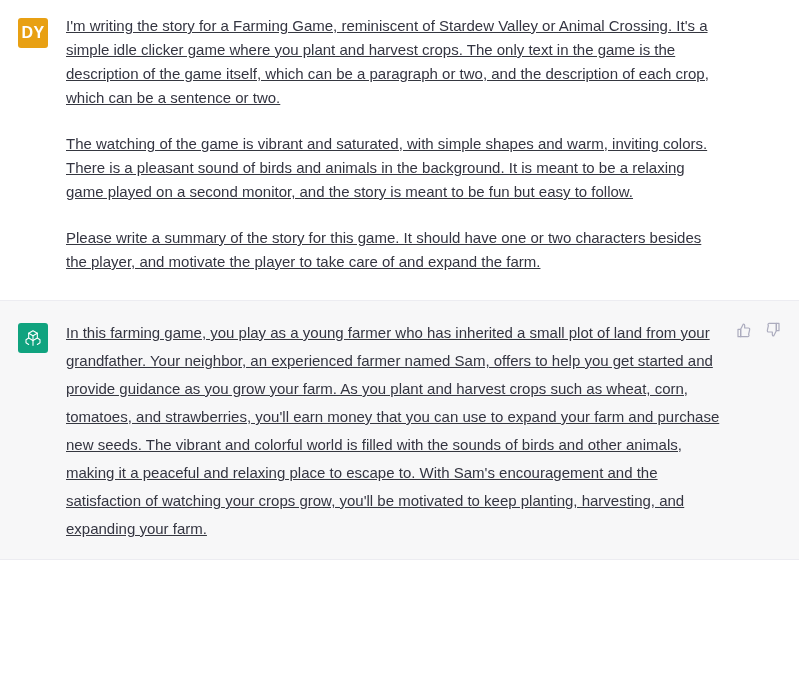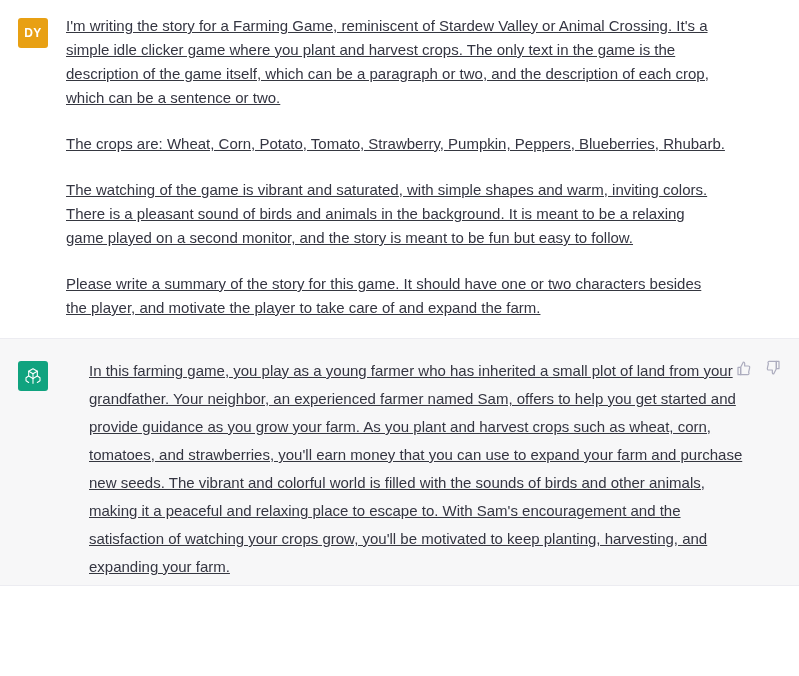--- a/index.html
+++ b/index.html
@@ -22,38 +22,37 @@
     box-sizing: border-box;
   }
   .turn-user {
     background: #ffffff;
     padding: 14px 0 18px 0;
   }
   .turn-assistant {
     background: #f7f7f8;
     border-top: 1px solid #ececf1;
     border-bottom: 1px solid #ececf1;
-    padding: 18px 0 4px 0;
-    gap: 23px;
+    padding: 18px 0 16px 0;
   }
   .avatar-col {
     width: 66px;
     min-width: 66px;
     display: flex;
     justify-content: center;
     padding-top: 4px;
   }
   .avatar {
     width: 30px;
     height: 30px;
     border-radius: 3px;
     display: flex;
     align-items: center;
     justify-content: center;
-    font-size: 12px;
+    font-size: 16px;
     font-weight: bold;
     color: #ffffff;
     letter-spacing: 0.3px;
   }
   .avatar-user {
     background: #e8a013;
   }
   .avatar-assistant {
     background: #10a37f;
     border-radius: 3px;
@@ -68,21 +67,21 @@
     text-decoration: underline;
   }
   .msg-user p {
     margin: 0 0 22px 0;
     font-size: 15px;
     line-height: 24px;
     color: #343541;
     max-width: 660px;
   }
   .msg-user p:last-child {
-    margin-bottom: 0;
+    margin-bottom: 8px;
   }
   .msg-assistant p {
     margin: 0;
     font-size: 15px;
     line-height: 28px;
     color: #343541;
     max-width: 660px;
   }
   .actions {
     position: absolute;
@@ -114,21 +113,20 @@
 <div class="conversation">
 
   <div class="turn turn-user">
     <div class="avatar-col">
       <div class="avatar avatar-user">
         <span>DY</span>
       </div>
     </div>
     <div class="msg-col msg-user">
       <p>I'm writing the story for a Farming Game, reminiscent of Stardew Valley or Animal Crossing. It's a simple idle clicker game where you plant and harvest crops. The only text in the game is the description of the game itself, which can be a paragraph or two, and the description of each crop, which can be a sentence or two.</p>
-      <p>The crops are: Wheat, Corn, Potato, Tomato, Strawberry, Pumpkin, Peppers, Blueberries, Rhubarb.</p>
       <p>The watching of the game is vibrant and saturated, with simple shapes and warm, inviting colors. There is a pleasant sound of birds and animals in the background. It is meant to be a relaxing game played on a second monitor, and the story is meant to be fun but easy to follow.</p>
       <p>Please write a summary of the story for this game. It should have one or two characters besides the player, and motivate the player to take care of and expand the farm.</p>
     </div>
   </div>
 
   <div class="turn turn-assistant">
     <div class="avatar-col">
       <div class="avatar avatar-assistant">
         <span>
           <svg width="20" height="20" viewBox="0 0 24 24" fill="none" stroke="#ffffff" stroke-width="1.3" stroke-linecap="round" stroke-linejoin="round">

